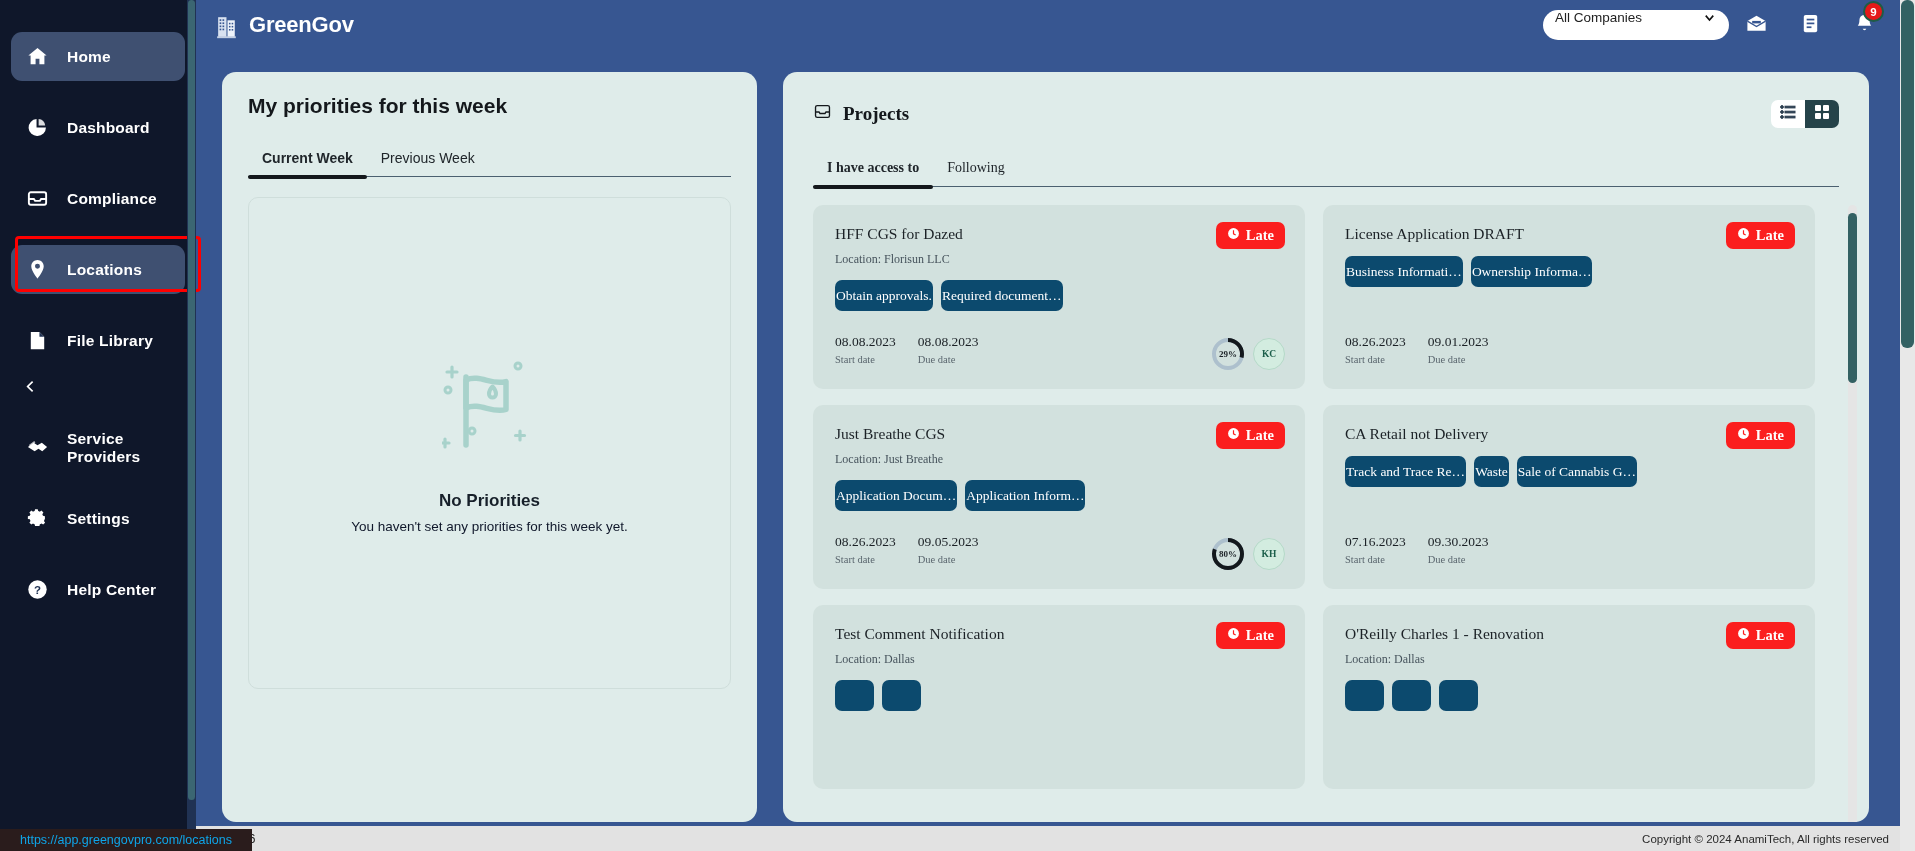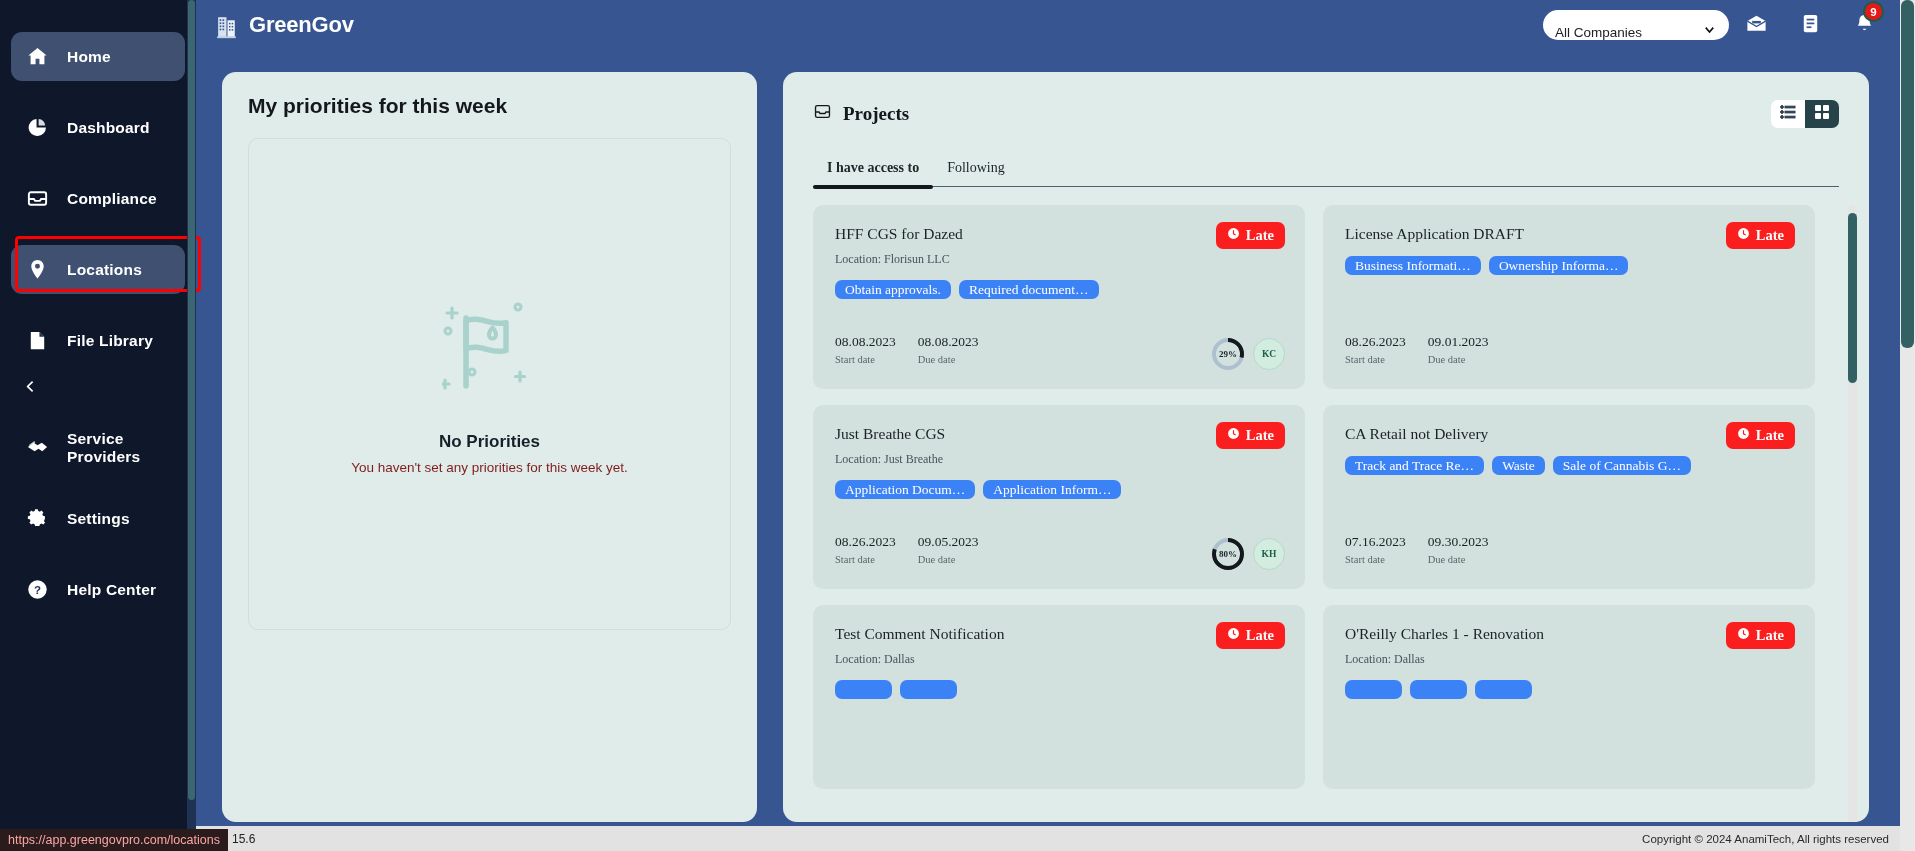--- a/index.html
+++ b/index.html
@@ -53,21 +53,21 @@
   .header {
     position: absolute; left: 196px; top: 0; width: 1704px; height: 50px;
     background: #375691; display: flex; align-items: center;
   }
   .brand { display: flex; align-items: center; gap: 9px; margin-left: 19px; }
   .brand .logo { width: 25px; height: 27px; }
   .brand .name { color: #fff; font-size: 22px; font-weight: bold; letter-spacing: -.2px; }
   .hdr-right { margin-left: auto; display: flex; align-items: center; gap: 0; padding-right: 9px; }
   .company-select {
     width: 186px; height: 30px; background: #fff; border-radius: 15px;
-    display: flex; align-items: flex-end; padding: 0 12px;
+    display: flex; align-items: flex-start; padding: 0 12px;
     font-size: 13.5px; color: #222; cursor: pointer;
   }
   .company-select .cs-label { flex: 1; }
   .company-select svg { width: 15px; height: 15px; stroke: #111; fill: none; stroke-width: 2.6; }
   .hdr-icon { width: 54px; height: 50px; display: flex; align-items: center; justify-content: center; cursor: pointer; position: relative; }
   .hdr-icon svg { width: 23px; height: 23px; fill: #fff; }
   .bell-badge {
     position: absolute; top: 1px; right: 7px;
     width: 21px; height: 21px; border-radius: 50%;
     background: #e41919; border: 2.5px solid #1f5c46;
@@ -100,21 +100,21 @@
     background: #14181c; border-radius: 2px;
   }
 
   .empty-box {
     margin-top: 20px; height: 492px;
     border: 1px solid #cfdedb; border-radius: 10px;
     display: flex; flex-direction: column; align-items: center; justify-content: center;
   }
   .empty-box .flag { margin-bottom: 34px; }
   .empty-title { font-size: 17px; font-weight: bold; color: #17202a; }
-  .empty-sub { font-size: 13.5px; color: #7f1d1d; margin-top: 8px; }
+  .empty-sub { font-size: 13.5px; color: #0f172a; margin-top: 8px; }
 
   
   .proj-head { display: flex; align-items: center; padding: 0 30px 0 30px; }
   .proj-title { display: flex; align-items: center; gap: 11px; font-size: 19px; font-weight: bold; color: #14181c; }
   .proj-title svg { width: 19px; height: 19px; fill: none; stroke: #14181c; stroke-width: 1.7; }
   .view-toggle { margin-left: auto; display: flex; border-radius: 7px; overflow: hidden; }
   .vt-btn { width: 34px; height: 28px; display: flex; align-items: center; justify-content: center; cursor: pointer; }
   .vt-btn.off { background: #ffffff; }
   .vt-btn.on { background: #254349; }
   .vt-btn.off svg { stroke: #2c3e50; fill: #2c3e50; }
@@ -135,22 +135,22 @@
   .card-loc { font-size: 12px; color: #46535c; margin-top: 9px; }
   .late-badge {
     position: absolute; right: 20px; top: 17px;
     background: #fb1e1e; color: #fff; border-radius: 7px;
     height: 27px; padding: 0 11px; display: flex; align-items: center; gap: 6px;
     font-size: 14.5px; font-weight: bold; cursor: pointer;
   }
   .late-badge svg { width: 13px; height: 13px; fill: #fff; }
   .tags { display: flex; gap: 8px; margin-top: 13px; }
   .tag {
-    background: #3b82f6; color: #fff; border-radius: 7px;
-    height: 19px; max-width: 148px; padding: 0 10px;
+    background: #0c4a6e; color: #fff; border-radius: 7px;
+    height: 31px; max-width: 148px; padding: 0 1px;
     display: flex; align-items: center; font-size: 13.5px;
     white-space: nowrap; overflow: hidden; text-overflow: ellipsis; cursor: pointer;
   }
   .tag span { overflow: hidden; text-overflow: ellipsis; white-space: nowrap; }
   .card-foot { position: absolute; left: 22px; bottom: 24px; display: flex; gap: 22px; }
   .date-val { font-size: 13.5px; color: #1b2126; }
   .date-lbl { font-size: 10.5px; color: #5a666e; margin-top: 4px; }
   .card-right { position: absolute; right: 20px; bottom: 18px; display: flex; align-items: center; gap: 8px; }
   .ring { position: relative; width: 34px; height: 34px; }
   .ring svg { width: 34px; height: 34px; transform: rotate(-90deg); }
@@ -176,22 +176,22 @@
 
   
   .footer {
     position: absolute; left: 0; bottom: 0; width: 1915px; height: 25px;
     background: #e2e2e2; display: flex; align-items: center;
   }
   .footer .ver { font-size: 12px; color: #222; margin-left: 232px; }
   .footer .cpy { margin-left: auto; margin-right: 26px; font-size: 11.5px; color: #2a2a2a; }
   .status-url {
     position: absolute; left: 0; bottom: 0; height: 22px;
-    background: #2a1c1c; color: #fca5a5; font-size: 12.5px;
-    display: flex; align-items: center; padding: 0 8px; z-index: 12;
+    background: #2a1c1c; color: #0ea5e9; font-size: 12.5px;
+    display: flex; align-items: center; padding: 0 20px; z-index: 12;
   }
 </style>
 </head>
 <body>
 
 <div id="app">
 
   <div class="sidebar">
 
     <div class="nav-item active">
@@ -360,20 +360,24 @@
         <span class="bell-badge">9</span>
       </div>
     </div>
   </div>
 
   <div class="main">
 
     <div class="panel panel-left">
       <div class="panel-title">My priorities for this week</div>
 
+      <div class="tabs">
+        <div class="tab active">Current Week</div>
+        <div class="tab">Previous Week</div>
+      </div>
 
       <div class="empty-box">
         <span class="flag">
           <svg width="96" height="100" viewBox="0 0 96 100" fill="none" stroke="#a8d2cb" stroke-width="5.5" stroke-linecap="round" stroke-linejoin="round">
             <path d="M24 92V24"></path>
             <path d="M24 27c14-6 26 6 40 1.5v28C50 61 38 49 24 55z"></path>
             <path d="M47 41c0-4 3.5-7.5 3.5-7.5S54 37 54 41a3.5 3.5 0 0 1-7 0z" stroke-width="4"></path>
             <path d="M10 14v10M5 19h10" stroke-width="3.2"></path>
             <path d="M3 86v8M-1 90h8" stroke-width="3.2"></path>
             <path d="M78 78v9M73.5 82.5h9" stroke-width="3.2"></path>

